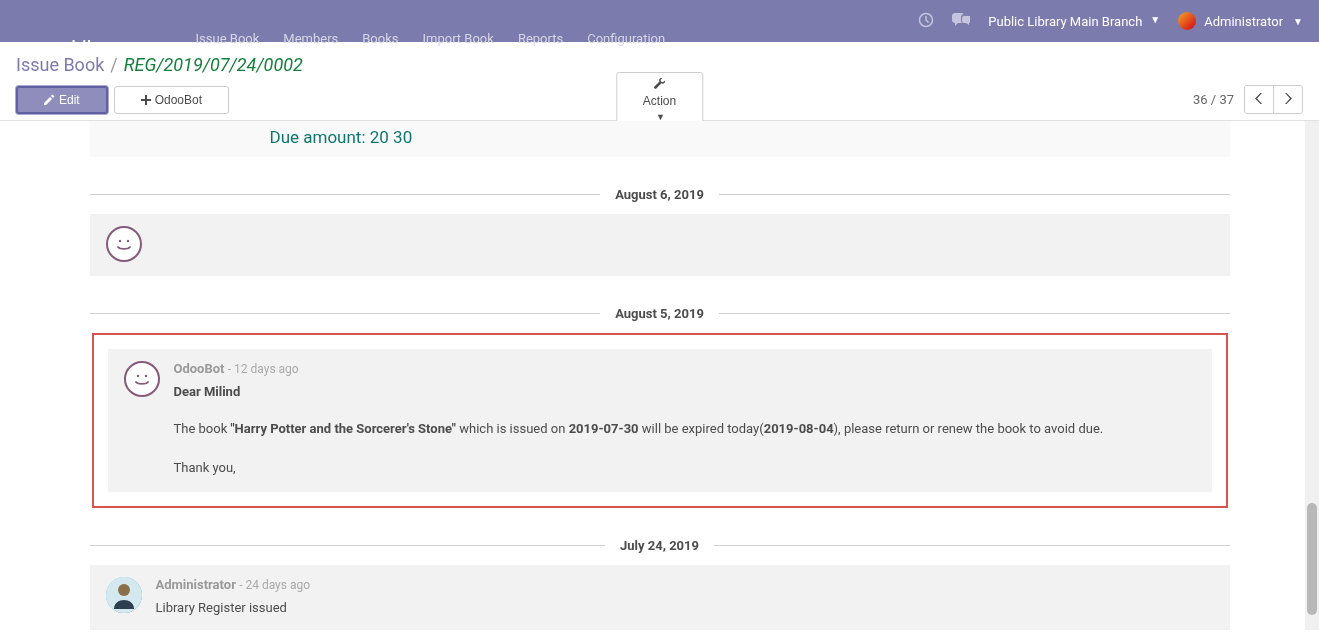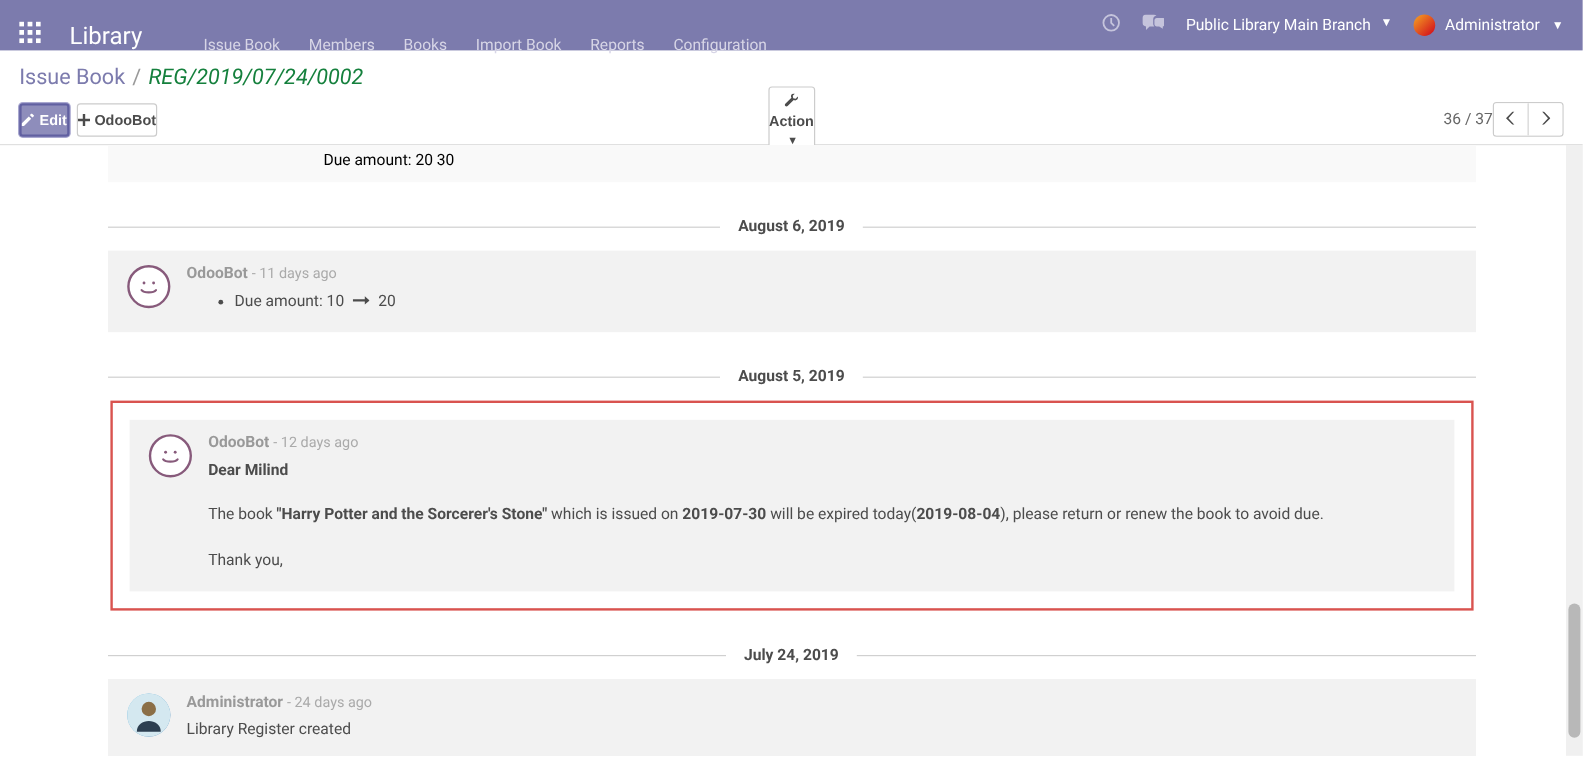--- a/index.html
+++ b/index.html
@@ -17,22 +17,22 @@
     .navbar {
       background: #7c7bad;
       height: 42px;
       display: flex;
       align-items: center;
       padding: 0 16px;
       color: #fff;
     }
     .navbar-left {
       display: flex;
-      align-items: flex-start;
-      gap: 4px;
+      align-items: flex-end;
+      gap: 17px;
       margin-top: 36px;
     }
     .apps-icon {
       width: 18px;
       height: 18px;
       margin-right: 20px;
       cursor: pointer;
     }
     .apps-icon svg {
       fill: #fff;
@@ -119,28 +119,27 @@
       justify-content: space-between;
     }
     .cp-left {
       display: flex;
       gap: 6px;
     }
     .btn {
       display: inline-flex;
       align-items: center;
       gap: 4px;
-      padding: 5px 0;
+      padding: 5px 26px;
       border: 1px solid #ccc;
       border-radius: 3px;
       background: #fff;
       cursor: pointer;
       font-size: 12px;
       color: #4c4c4c;
-      font-weight: bold;
     }
     .btn-primary {
       background: #8e8dbb;
       border: 2px solid #6160a1;
       color: #fff;
       box-shadow: 0 0 0 1px #a9a8d0;
     }
     .cp-center {
       position: absolute;
       left: 50%;
@@ -148,21 +147,21 @@
     }
     .btn-action {
       display: inline-flex;
       align-items: center;
       gap: 4px;
       flex-direction: column;
     }
     .cp-right {
       display: flex;
       align-items: center;
-      gap: 0;
+      gap: 10px;
     }
     .pager {
       font-size: 13px;
       color: #666;
     }
     .pager-nav {
       display: flex;
       border: 1px solid #ccc;
       border-radius: 3px;
       overflow: hidden;
@@ -182,22 +181,22 @@
       position: relative;
     }
     .chatter {
       max-width: 1140px;
       margin: 0 auto;
       padding: 0 0 40px;
     }
     .msg-truncated {
       background: #f9f9f9;
       padding: 6px 20px 10px 180px;
-      color: #000000;
-      font-size: 13px;
+      color: #0f766e;
+      font-size: 17px;
       margin-bottom: 10px;
     }
     .date-separator {
       display: flex;
       align-items: center;
       margin: 30px 0 12px;
     }
     .date-separator::before,
     .date-separator::after {
       content: "";
@@ -402,39 +401,20 @@
       <span>August 6, 2019</span>
     </div>
 
     <div class="message">
       <div class="avatar">
         <svg width="22" height="22" viewBox="0 0 22 22" fill="none" stroke="#875a7b" stroke-width="1.8">
             <circle cx="7" cy="8" r="1.2" fill="#875a7b" stroke="none"></circle>
             <circle cx="15" cy="8" r="1.2" fill="#875a7b" stroke="none"></circle>
             <path d="M5 14c2 2.5 10 2.5 12 0" stroke-linecap="round"></path>
           </svg>
-      </div>
-      <div class="msg-body">
-        <div class="msg-header">
-          <span class="msg-author">OdooBot</span>
-          <span class="msg-time">- 11 days ago</span>
-        </div>
-        <div class="msg-content">
-          <ul>
-            <li>
-              <span>Due amount: 10</span>
-              <span class="arrow-icon">
-                <svg width="14" height="9" viewBox="0 0 14 9" fill="#4c4c4c">
-                    <path d="M0 3.5h10V1l4 3.5L10 8V5.5H0z"></path>
-                  </svg>
-              </span>
-              <span>20</span>
-            </li>
-          </ul>
-        </div>
       </div>
     </div>
 
     <div class="date-separator">
       <span>August 5, 2019</span>
     </div>
 
     <div class="highlight-wrapper">
       <div class="message">
         <div class="avatar">
@@ -470,21 +450,21 @@
             <circle cx="18" cy="18" r="18" fill="#d4e8f0"></circle>
             <circle cx="18" cy="13" r="6" fill="#8b6f47"></circle>
             <path d="M8 32c0-6 5-9 10-9s10 3 10 9" fill="#2c3e50"></path>
           </svg>
       </div>
       <div class="msg-body">
         <div class="msg-header">
           <span class="msg-author">Administrator</span>
           <span class="msg-time">- 24 days ago</span>
         </div>
-        <div class="msg-content">Library Register created</div>
+        <div class="msg-content">Library Register issued</div>
       </div>
     </div>
 
   </div>
 
   <div class="scrollbar-track">
     <div class="scrollbar-thumb" style="top:75%; height:22%;"></div>
   </div>
 </div>
 

